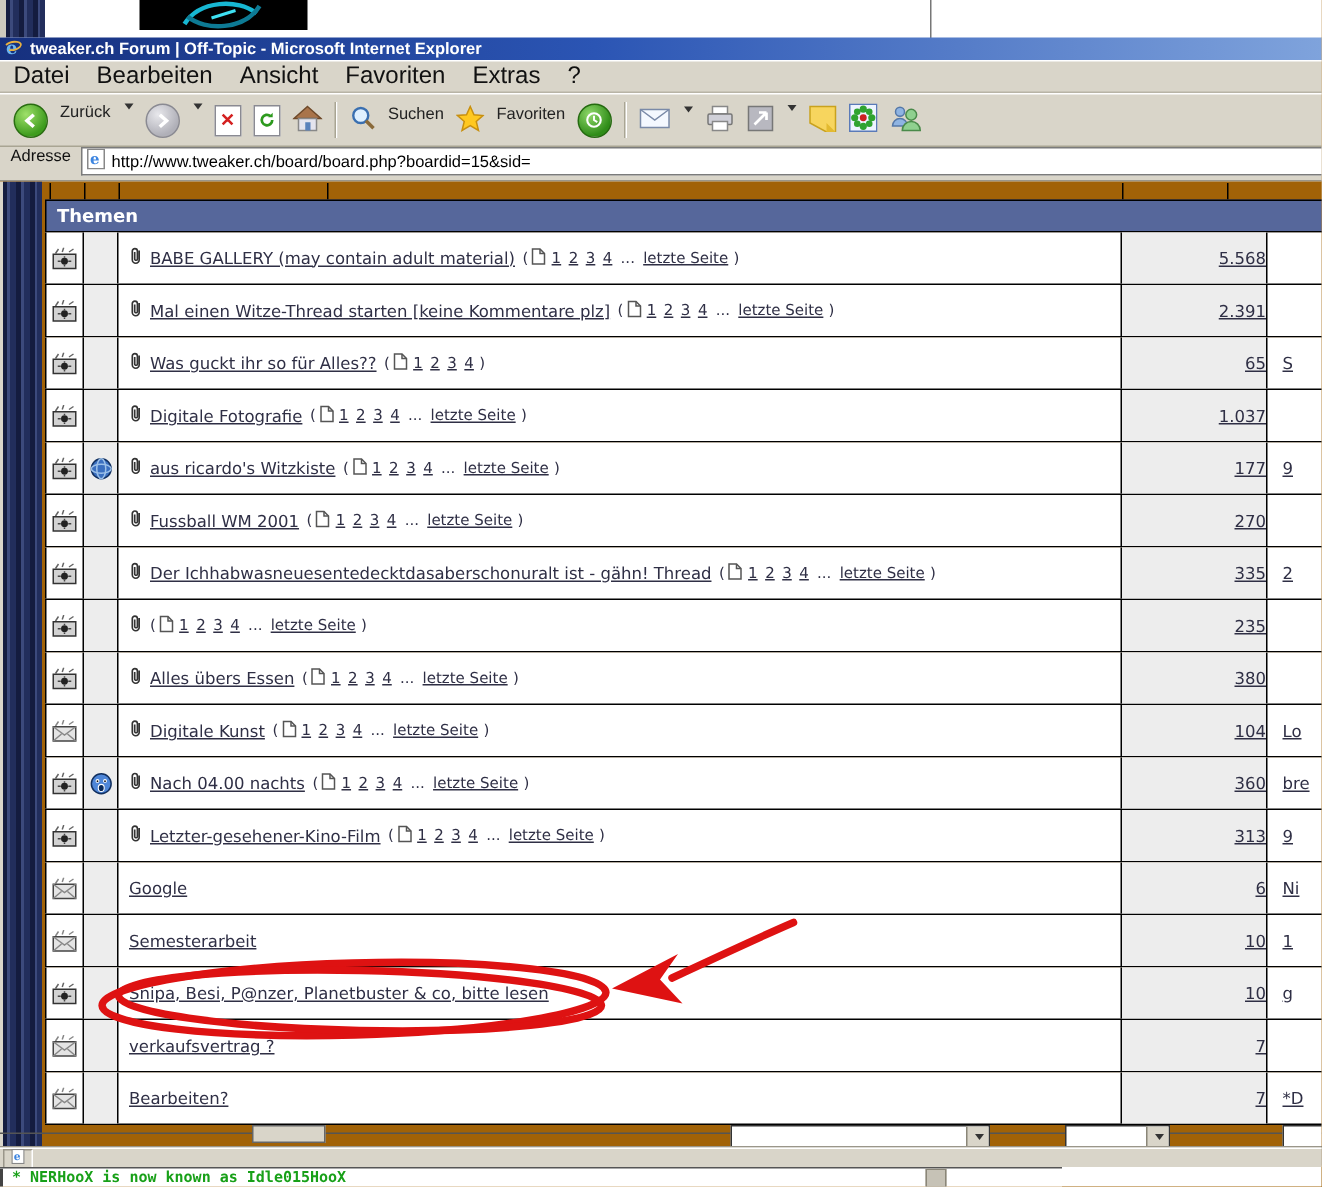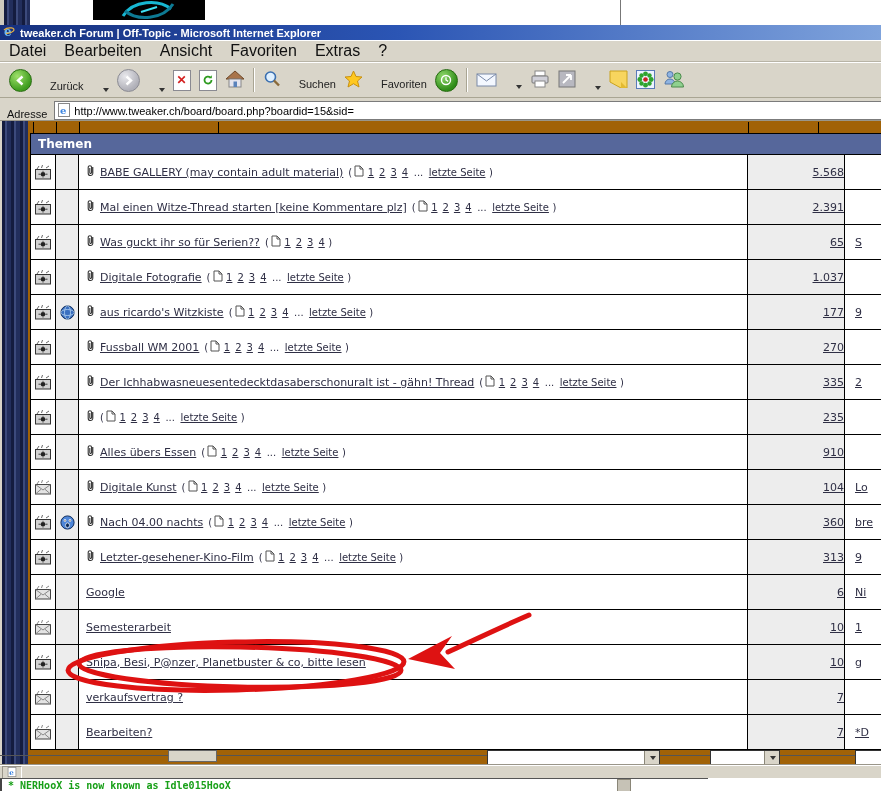--- a/index.html
+++ b/index.html
@@ -20,30 +20,30 @@
     background:linear-gradient(90deg,#16307e 0%,#2b55b4 45%,#7fa3dc 100%);
     display:flex;align-items:center;gap:4px;padding-left:3px;box-sizing:border-box;
     color:#fff;font-weight:bold;font-size:11px;white-space:nowrap;}
   #menubar{left:0;top:40px;width:881px;height:22px;background:#d9d5c9;
     border-top:1px solid #fff;border-bottom:1px solid #b8b4a6;box-sizing:border-box;
     display:flex;align-items:center;font-size:16px;color:#111;}
   .menu-item{padding:2px 9px;cursor:default;}
   #toolbar{left:0;top:62px;width:881px;height:36px;background:#d9d5c9;
     border-top:1px solid #fff;border-bottom:1px solid #a9a593;box-sizing:border-box;
     display:flex;align-items:center;padding-left:5px;font-size:11px;color:#222;}
-  .tbtn{display:flex;align-items:flex-end;gap:18px;padding:2px 4px;}
+  .tbtn{display:flex;align-items:flex-start;gap:8px;padding:2px 4px;}
   .tsep{width:1px;height:24px;background:#a9a593;border-right:1px solid #fff;margin:0 4px;}
   .caret{width:0;height:0;border-left:3px solid transparent;border-right:3px solid transparent;border-top:4px solid #333;margin-left:1px;}
   .circle{width:21px;height:21px;border-radius:50%;display:flex;align-items:center;justify-content:center;}
   .circle.green{background:radial-gradient(circle at 35% 30%,#9fe06a,#3e9c1e 70%);border:1px solid #2a6d12;}
   .circle.gray{background:radial-gradient(circle at 35% 30%,#e8e8ec,#b0b0b8 70%);border:1px solid #8a8a92;}
   .circle.hist{background:radial-gradient(circle at 35% 30%,#8fd86a,#2f8c18 70%);border:1px solid #256a10;}
   .doc16{width:16px;height:19px;background:#fff;border:1px solid #8a8a92;display:flex;align-items:center;justify-content:center;font-weight:bold;}
   #addressbar{left:0;top:98px;width:881px;height:23px;background:#d9d5c9;
-    border-bottom:1px solid #9a968a;box-sizing:border-box;display:flex;align-items:flex-end;font-size:11px;}
+    border-bottom:1px solid #9a968a;box-sizing:border-box;display:flex;align-items:flex-start;font-size:11px;}
   #address-label{padding:0 7px;color:#111;}
   #address-field{flex:1;height:17px;background:#fff;border:1px solid #7b7b7b;border-right:none;
     display:flex;align-items:center;gap:4px;padding-left:3px;font-size:11px;color:#000;white-space:nowrap;overflow:hidden;}
 
   
   #content{left:0;top:121px;width:881px;height:644px;background:#a16207;overflow:hidden;}
   #page-edge{left:0;top:0;width:2px;height:644px;background:#d9d5c9;}
   #page-stripes{left:2px;top:0;width:26px;height:644px;}
   .preline{top:1px;width:1px;height:11px;background:#000;}
 
@@ -331,21 +331,21 @@
               <rect x="1.5" y="4.5" width="15" height="9.5" fill="#d2d2d2" stroke="#333"></rect>
               <circle cx="9" cy="9.2" r="2.3" fill="#222"></circle>
               <path d="M4.5,9.2 h2 M11.5,9.2 h2 M9,5.8 v1 M9,11.6 v1" stroke="#444"></path>
             </svg>
           </div>
           <div class="c c-icon2"></div>
           <div class="c c-title">
             <span><svg width="9" height="13" viewBox="0 0 9 13">
                 <path d="M6.8,3 V9.2 a2.3,2.3 0 0 1 -4.6,0 V3.4 a1.7,1.7 0 0 1 3.4,0 V8.6 a0.9,0.9 0 0 1 -1.8,0 V4" fill="none" stroke="#333" stroke-width="1.1"></path>
               </svg></span>
-            <a class="flink">Was guckt ihr so für Serien??</a>
+            <a class="flink">Was guckt ihr so für Alles??</a>
             <span class="pag">(<span><svg width="10" height="12" viewBox="0 0 10 12">
                   <path d="M1,1 h5 l3,3 v7 h-8 z" fill="#fff" stroke="#555"></path>
                   <path d="M6,1 v3 h3" fill="none" stroke="#555"></path>
                 </svg></span><a class="flink">1</a><a class="flink">2</a><a class="flink">3</a><a class="flink">4</a>)</span>
           </div>
           <div class="c c-replies">
             <a class="flink">65</a>
           </div>
           <div class="c c-last">
             <a class="flink">S</a>
@@ -499,21 +499,21 @@
             <span><svg width="9" height="13" viewBox="0 0 9 13">
                 <path d="M6.8,3 V9.2 a2.3,2.3 0 0 1 -4.6,0 V3.4 a1.7,1.7 0 0 1 3.4,0 V8.6 a0.9,0.9 0 0 1 -1.8,0 V4" fill="none" stroke="#333" stroke-width="1.1"></path>
               </svg></span>
             <a class="flink">Alles übers Essen</a>
             <span class="pag">(<span><svg width="10" height="12" viewBox="0 0 10 12">
                   <path d="M1,1 h5 l3,3 v7 h-8 z" fill="#fff" stroke="#555"></path>
                   <path d="M6,1 v3 h3" fill="none" stroke="#555"></path>
                 </svg></span><a class="flink">1</a><a class="flink">2</a><a class="flink">3</a><a class="flink">4</a><span class="dots">...</span><a class="flink">letzte Seite</a>)</span>
           </div>
           <div class="c c-replies">
-            <a class="flink">910</a>
+            <a class="flink">380</a>
           </div>
           <div class="c c-last"></div>
         </div>
         <div class="row">
           <div class="c c-icon1">
             <svg width="18" height="15" viewBox="0 0 18 15">
               <path d="M3,4 L5,1 M7.5,3 L8.5,0 M12,3 L15,1" stroke="#888" fill="none"></path>
               <rect x="1.5" y="4.5" width="15" height="9.5" fill="#e4e4e4" stroke="#444"></rect>
               <path d="M1.5,4.5 L9,10 L16.5,4.5 M1.5,14 L7,9.3 M16.5,14 L11,9.3" stroke="#888" fill="none"></path>
             </svg>

